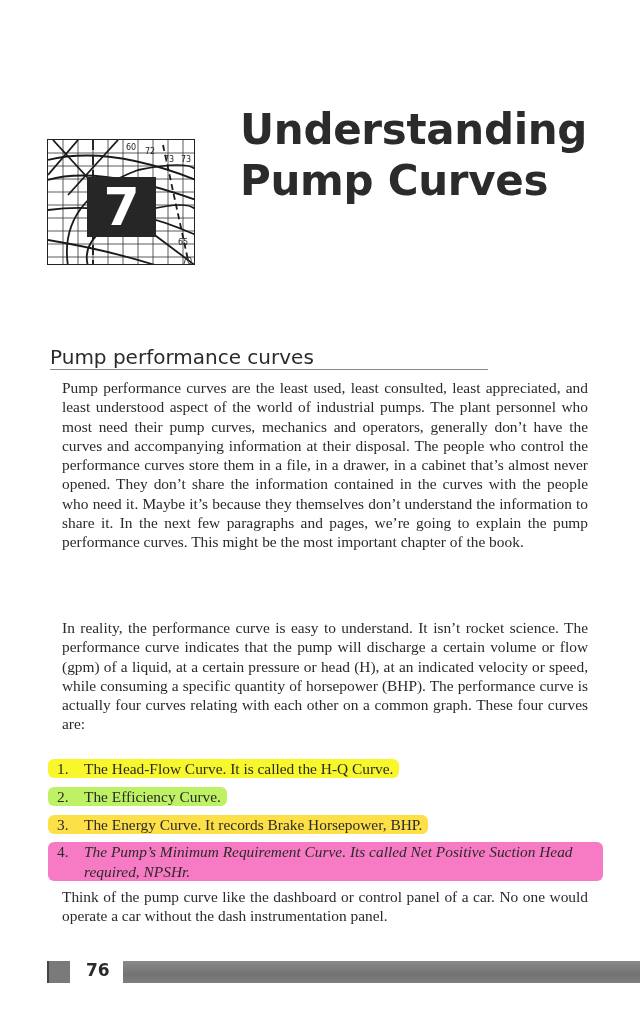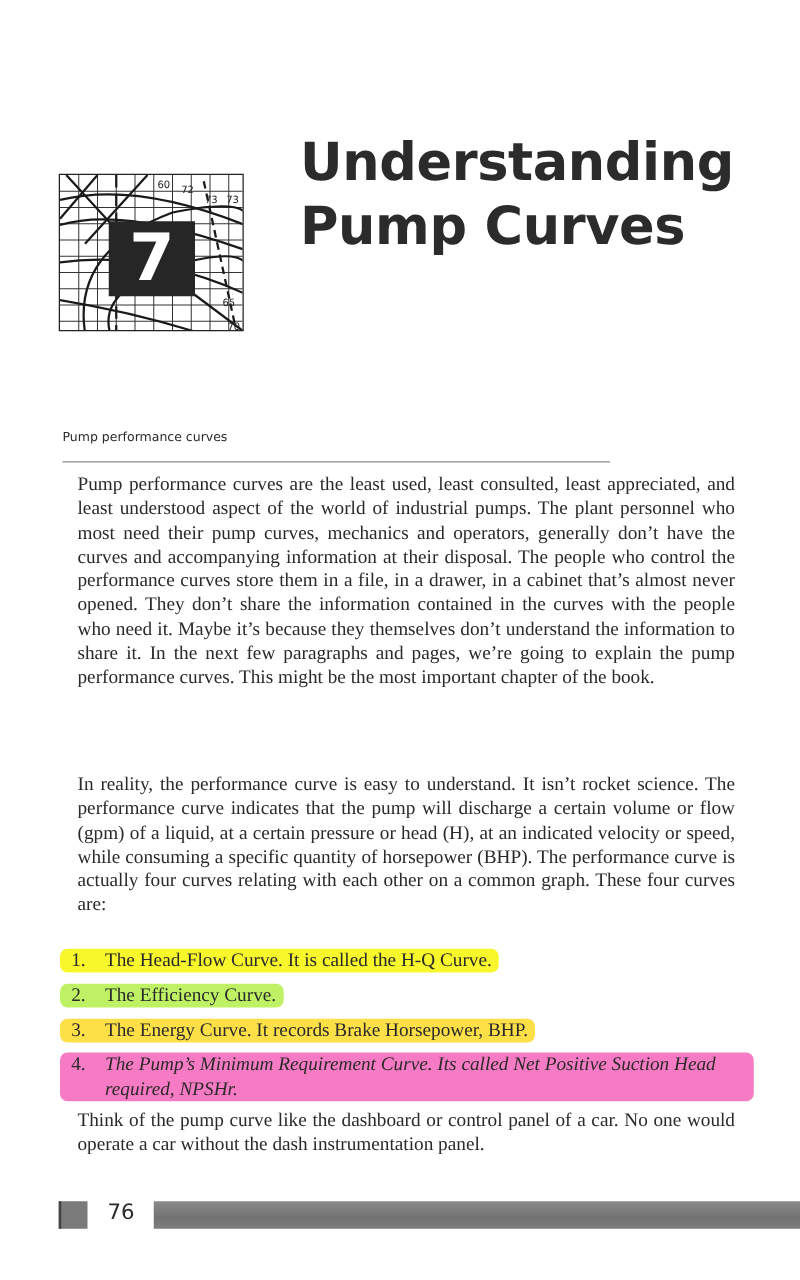--- a/index.html
+++ b/index.html
@@ -5,21 +5,21 @@
   html, body { margin: 0; padding: 0; background: #ffffff; }
   body { width: 640px; height: 1024px; position: relative; overflow: hidden; font-family: "Liberation Serif", serif; color: #2a2a2a; }
 
   .chapter-graphic { position: absolute; left: 47px; top: 111px; width: 148px; height: 126px; border: 1px solid #222; box-sizing: border-box; background: #fff; overflow: hidden; margin-top: 28px; }
   .chapter-graphic svg { position: absolute; left: 0; top: 0; }
   .chapter-number-box { position: absolute; left: 39px; top: 37px; width: 69px; height: 60px; background: #262626; display: flex; align-items: center; justify-content: center; }
   .chapter-number { font-family: "DejaVu Sans", sans-serif; font-weight: bold; color: #fff; font-size: 52px; line-height: 1; }
 
   .chapter-title { position: absolute; left: 240px; top: 104px; font-family: "DejaVu Sans", sans-serif; font-weight: bold; font-size: 42px; line-height: 51px; color: #2b2b2b; letter-spacing: -0.3px; }
 
-  .section-heading { position: absolute; left: 50px; top: 345px; font-family: "DejaVu Sans", sans-serif; font-size: 10px; color: #2a2a2a; }
+  .section-heading { position: absolute; left: 50px; top: 345px; font-family: "DejaVu Sans", sans-serif; font-size: 20px; color: #2a2a2a; }
   .section-rule { position: absolute; left: 50px; top: 369px; width: 438px; height: 1px; background: #8a8a8a; }
 
   .body-text { position: absolute; left: 62px; width: 526px; font-size: 15.4px; line-height: 19.3px; text-align: justify; color: #2a2a2a; }
   .p1 { top: 378px; }
   .p2 { top: 618px; }
   .p3 { top: 887px; }
 
   .list { position: absolute; left: 48px; top: 759px; width: 560px; }
   .li { position: relative; font-size: 15.4px; line-height: 19.3px; margin-bottom: 8.5px; padding: 0 6px 0 9px; border-radius: 6px; display: inline-block; }
   .li-row { display: block; }
@@ -27,21 +27,21 @@
   .li .txt { display: inline; }
   .li.multi { display: block; width: 540px; padding-left: 9px; }
   .li.multi .num { position: absolute; left: 9px; top: 0; }
   .li.multi .txt { display: block; margin-left: 27px; font-style: italic; }
   .hl-yellow { background: #f7f72c; }
   .hl-green { background: #bef264; }
   .hl-cyan { background: #fde047; }
   .hl-pink { background: #f77bc4; }
 
   .footer-square { position: absolute; left: 47px; top: 961px; width: 23px; height: 22px; background: #7a7a7a; border-left: 2px solid #444; box-sizing: border-box; }
-  .page-number { position: absolute; left: 86px; top: 960px; font-family: "DejaVu Sans", sans-serif; font-weight: normal; font-size: 17px; color: #2a2a2a; }
+  .page-number { position: absolute; left: 86px; top: 960px; font-family: "DejaVu Sans", sans-serif; font-weight: bold; font-size: 17px; color: #2a2a2a; }
   .footer-bar { position: absolute; left: 123px; top: 961px; width: 517px; height: 22px; background: linear-gradient(#8a8a8a, #737373 60%, #7e7e7e); }
 </style>
 </head>
 <body>
 
 <div class="chapter-graphic">
   <svg width="148" height="126" viewBox="0 0 148 126">
     <g stroke="#333" stroke-width="0.8" fill="none">
       <line x1="15" y1="0" x2="15" y2="126"></line>
         <line x1="30" y1="0" x2="30" y2="126"></line>

